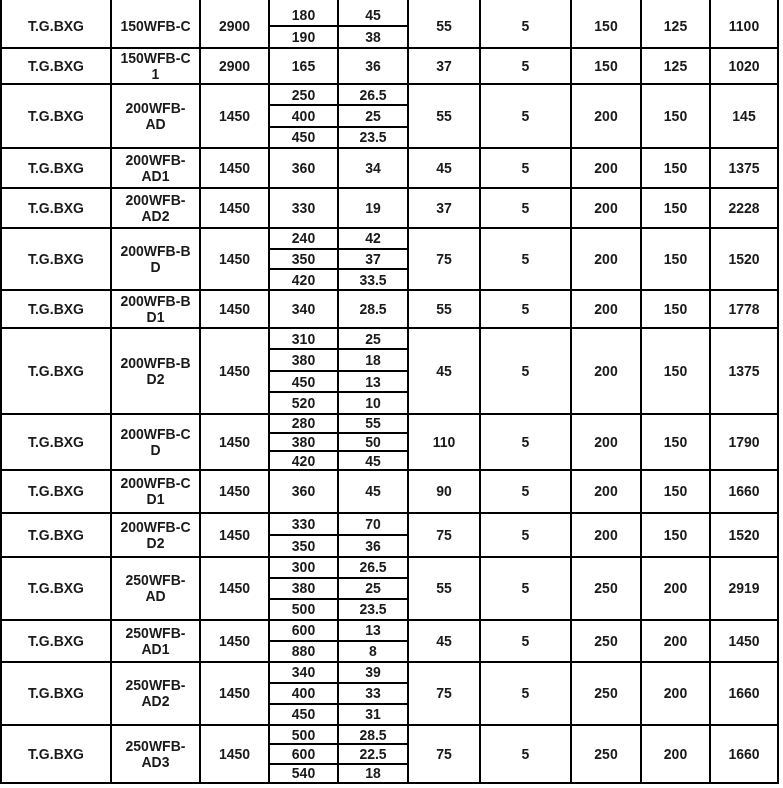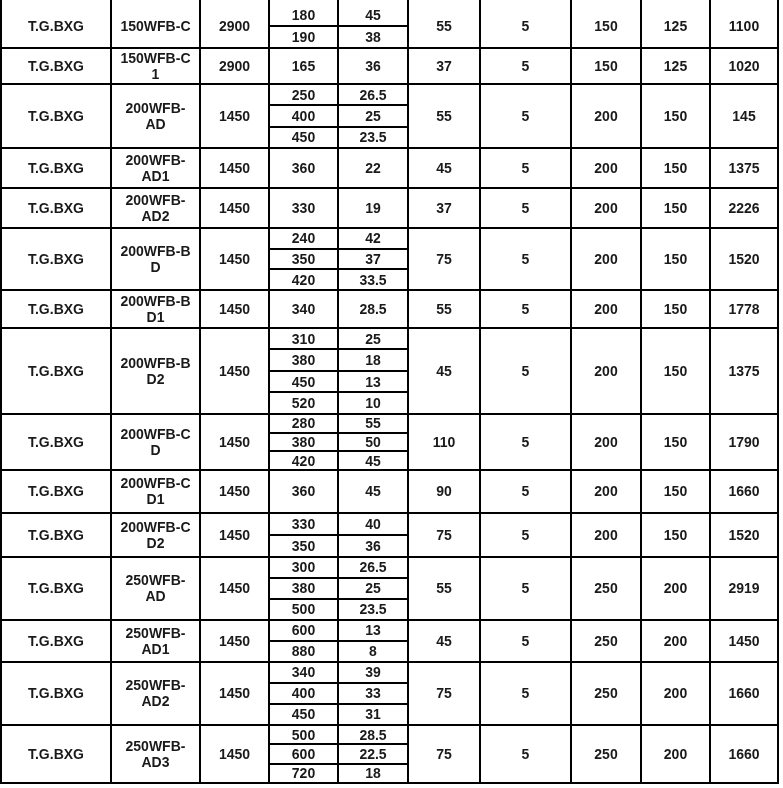--- a/index.html
+++ b/index.html
@@ -128,39 +128,39 @@
           <tr class="sub" style="height: 21.3333px;">
             <td>450</td>
             <td>23.5</td>
           </tr>
           <tr class="group-start" style="height: 40px;">
             <td>T.G.BXG</td>
             <td>200WFB-
 AD1</td>
             <td>1450</td>
             <td>360</td>
-            <td>22</td>
+            <td>34</td>
             <td>45</td>
             <td>5</td>
             <td>200</td>
             <td>150</td>
             <td>1375</td>
           </tr>
           <tr class="group-start" style="height: 40px;">
             <td>T.G.BXG</td>
             <td>200WFB-
 AD2</td>
             <td>1450</td>
             <td>330</td>
             <td>19</td>
             <td>37</td>
             <td>5</td>
             <td>200</td>
             <td>150</td>
-            <td>2226</td>
+            <td>2228</td>
           </tr>
           <tr class="group-start" style="height: 20.6667px;">
             <td rowspan="3">T.G.BXG</td>
             <td rowspan="3">200WFB-B
 D</td>
             <td rowspan="3">1450</td>
             <td>240</td>
             <td>42</td>
             <td rowspan="3">75</td>
             <td rowspan="3">5</td>
@@ -247,21 +247,21 @@
             <td>200</td>
             <td>150</td>
             <td>1660</td>
           </tr>
           <tr class="group-start" style="height: 22px;">
             <td rowspan="2">T.G.BXG</td>
             <td rowspan="2">200WFB-C
 D2</td>
             <td rowspan="2">1450</td>
             <td>330</td>
-            <td>40</td>
+            <td>70</td>
             <td rowspan="2">75</td>
             <td rowspan="2">5</td>
             <td rowspan="2">200</td>
             <td rowspan="2">150</td>
             <td rowspan="2">1520</td>
           </tr>
           <tr class="sub" style="height: 22px;">
             <td>350</td>
             <td>36</td>
           </tr>
@@ -335,19 +335,19 @@
             <td rowspan="3">5</td>
             <td rowspan="3">250</td>
             <td rowspan="3">200</td>
             <td rowspan="3">1660</td>
           </tr>
           <tr class="sub" style="height: 19.3333px;">
             <td>600</td>
             <td>22.5</td>
           </tr>
           <tr class="sub" style="height: 19.3333px;">
-            <td>720</td>
+            <td>540</td>
             <td>18</td>
           </tr>
         </tbody>
     </table>
   </div>
 </div>
 
 </body></html>

